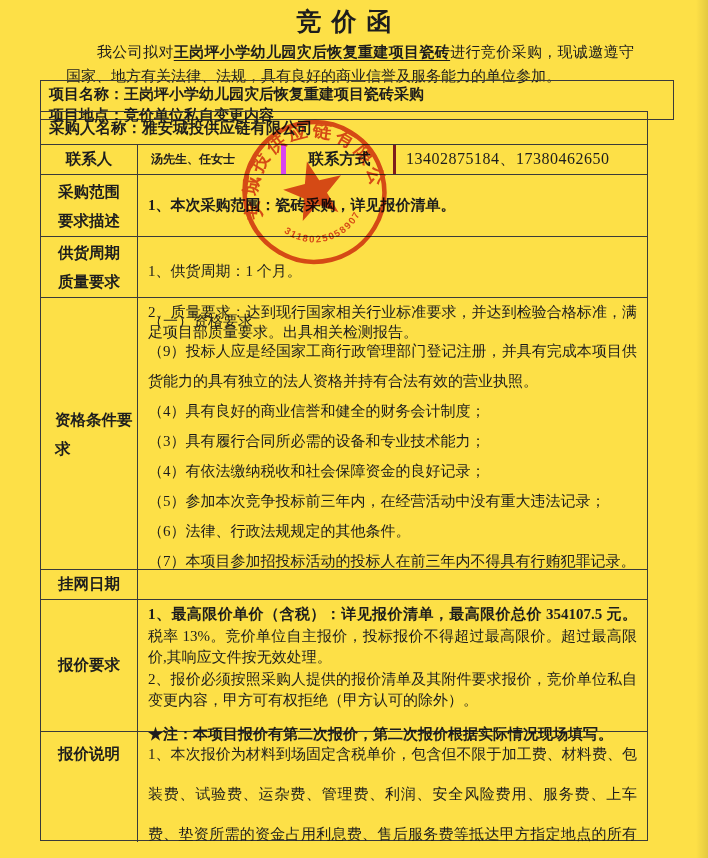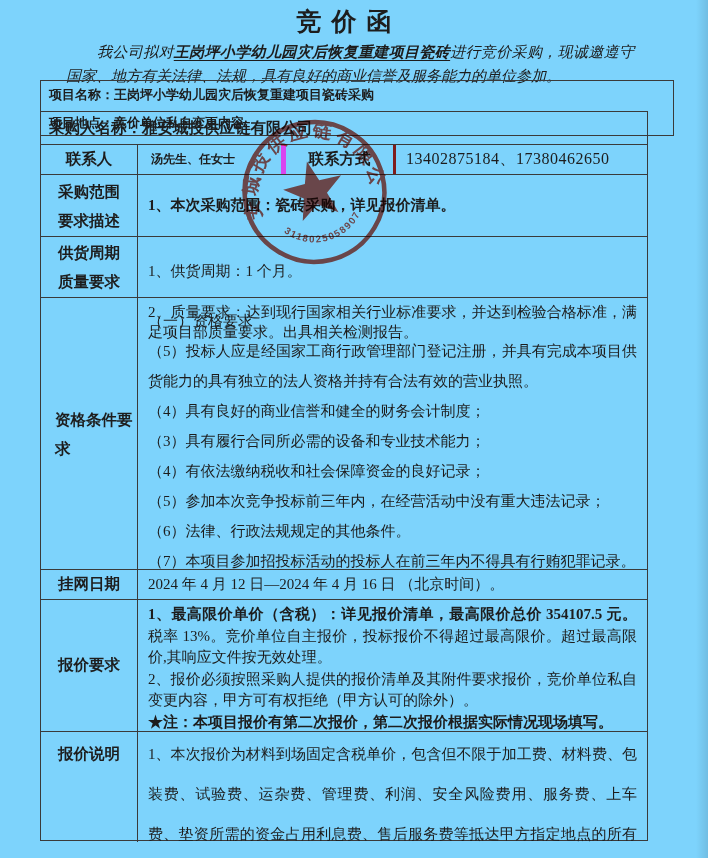--- a/index.html
+++ b/index.html
@@ -1,35 +1,35 @@
 <!DOCTYPE html>
 <html lang="zh"><head>
 <meta charset="utf-8">
 <style>
   html,body{margin:0;padding:0;background:#ffffff;}
   .page{
-    position:relative;width:708px;height:858px;background:#7dd3fc;
+    position:relative;width:708px;height:858px;background:#fde047;
     font-family:"Liberation Serif","DejaVu Serif",serif;color:#1d1d1d;
     overflow:hidden;
   }
   .doc-title{
     position:absolute;left:40px;top:5px;width:608px;text-align:center;
     font-size:25px;font-weight:bold;letter-spacing:10px;text-indent:10px;
   }
   .intro{
     position:absolute;left:66px;top:40px;width:568px;
-    font-size:15px;line-height:24px;text-indent:31px;text-align:justify;font-style:italic;
+    font-size:15px;line-height:24px;text-indent:31px;text-align:justify;
   }
   .intro span.bold-underline{font-weight:bold;text-decoration:underline;text-underline-offset:3px;}
 
   
   .row-project{
-    position:absolute;left:40px;top:80px;width:634px;height:56px;
+    position:absolute;left:40px;top:80px;width:634px;height:40px;
     box-sizing:border-box;border:1px solid #3a3a3a;
-    padding:3px 8px 2px 8px;font-weight:bold;font-size:13px;
+    padding:3px 8px 2px 8px;font-weight:bold;font-size:15px;
     display:flex;flex-direction:column;justify-content:space-between;
   }
   .row-project .line{line-height:21px;}
 
   
   .tbl{
     position:absolute;left:40px;top:111px;width:608px;height:730px;
     box-sizing:border-box;border:1px solid #3a3a3a;
     font-size:15px;
   }
@@ -63,21 +63,21 @@
   .r-qual .lbl{line-height:29px;align-items:flex-start;padding-left:14px;text-align:left;}
   .r-qual .cnt{padding-top:8px;}
   .r-qual .cnt .para{line-height:30px;}
 
   .r-date{height:30px;}
   .r-date .cnt{display:flex;align-items:center;}
 
   .r-quote{height:132px;}
   .r-quote .cnt{padding-top:4px;}
   .r-quote .cnt .para{line-height:21.5px;}
-  .r-quote .cnt .para.note{margin-top:0;}
+  .r-quote .cnt .para.note{margin-top:12px;}
 
   .r-notes{height:110px;}
   .r-notes .lbl{justify-content:flex-start;padding-top:12px;}
   .r-notes .cnt{padding-top:2px;}
   .r-notes .cnt .para{line-height:40px;}
 
   
   .stamp{
     position:absolute;left:228px;top:104px;width:172px;height:172px;
     transform:rotate(-14deg);opacity:.88;mix-blend-mode:multiply;pointer-events:none;
@@ -130,33 +130,32 @@
       <div class="cell cnt">
           <div class="para">1、供货周期：1 个月。</div>
           <div class="para">2、质量要求：达到现行国家相关行业标准要求，并达到检验合格标准，满足项目部质量要求。出具相关检测报告。</div>
         </div>
     </div>
 
     <div class="trow r-qual">
       <div class="cell lbl">资格条件要求</div>
       <div class="cell cnt">
           <div class="para">（一）资格要求</div>
-          <div class="para">（5）投标人应是经国家工商行政管理部门登记注册，并具有完成本项目供货能力的具有独立的法人资格并持有合法有效的营业执照。</div>
+          <div class="para">（9）投标人应是经国家工商行政管理部门登记注册，并具有完成本项目供货能力的具有独立的法人资格并持有合法有效的营业执照。</div>
           <div class="para">（4）具有良好的商业信誉和健全的财务会计制度；</div>
           <div class="para">（3）具有履行合同所必需的设备和专业技术能力；</div>
           <div class="para">（4）有依法缴纳税收和社会保障资金的良好记录；</div>
           <div class="para">（5）参加本次竞争投标前三年内，在经营活动中没有重大违法记录；</div>
           <div class="para">（6）法律、行政法规规定的其他条件。</div>
           <div class="para">（7）本项目参加招投标活动的投标人在前三年内不得具有行贿犯罪记录。</div>
         </div>
     </div>
 
     <div class="trow r-date">
       <div class="cell lbl">挂网日期</div>
-      <div class="cell cnt">2024 年 4 月 12 日—2024 年 4 月 16 日 （北京时间）。</div>
     </div>
 
     <div class="trow r-quote">
       <div class="cell lbl">报价要求</div>
       <div class="cell cnt">
           <div class="para"><span style="font-weight: bold;">1、最高限价单价（含税）：详见报价清单，最高限价总价 354107.5 元。</span><span>税率 13%。竞价单位自主报价，投标报价不得超过最高限价。超过最高限价,其响应文件按无效处理。</span></div>
           <div class="para"><span>2、报价必须按照采购人提供的报价清单及其附件要求报价，竞价单位私自变更内容，甲方可有权拒绝（甲方认可的除外）。</span></div>
           <div class="para note"><span style="font-weight: bold;">★注：本项目报价有第二次报价，第二次报价根据实际情况现场填写。</span></div>
         </div>
     </div>

